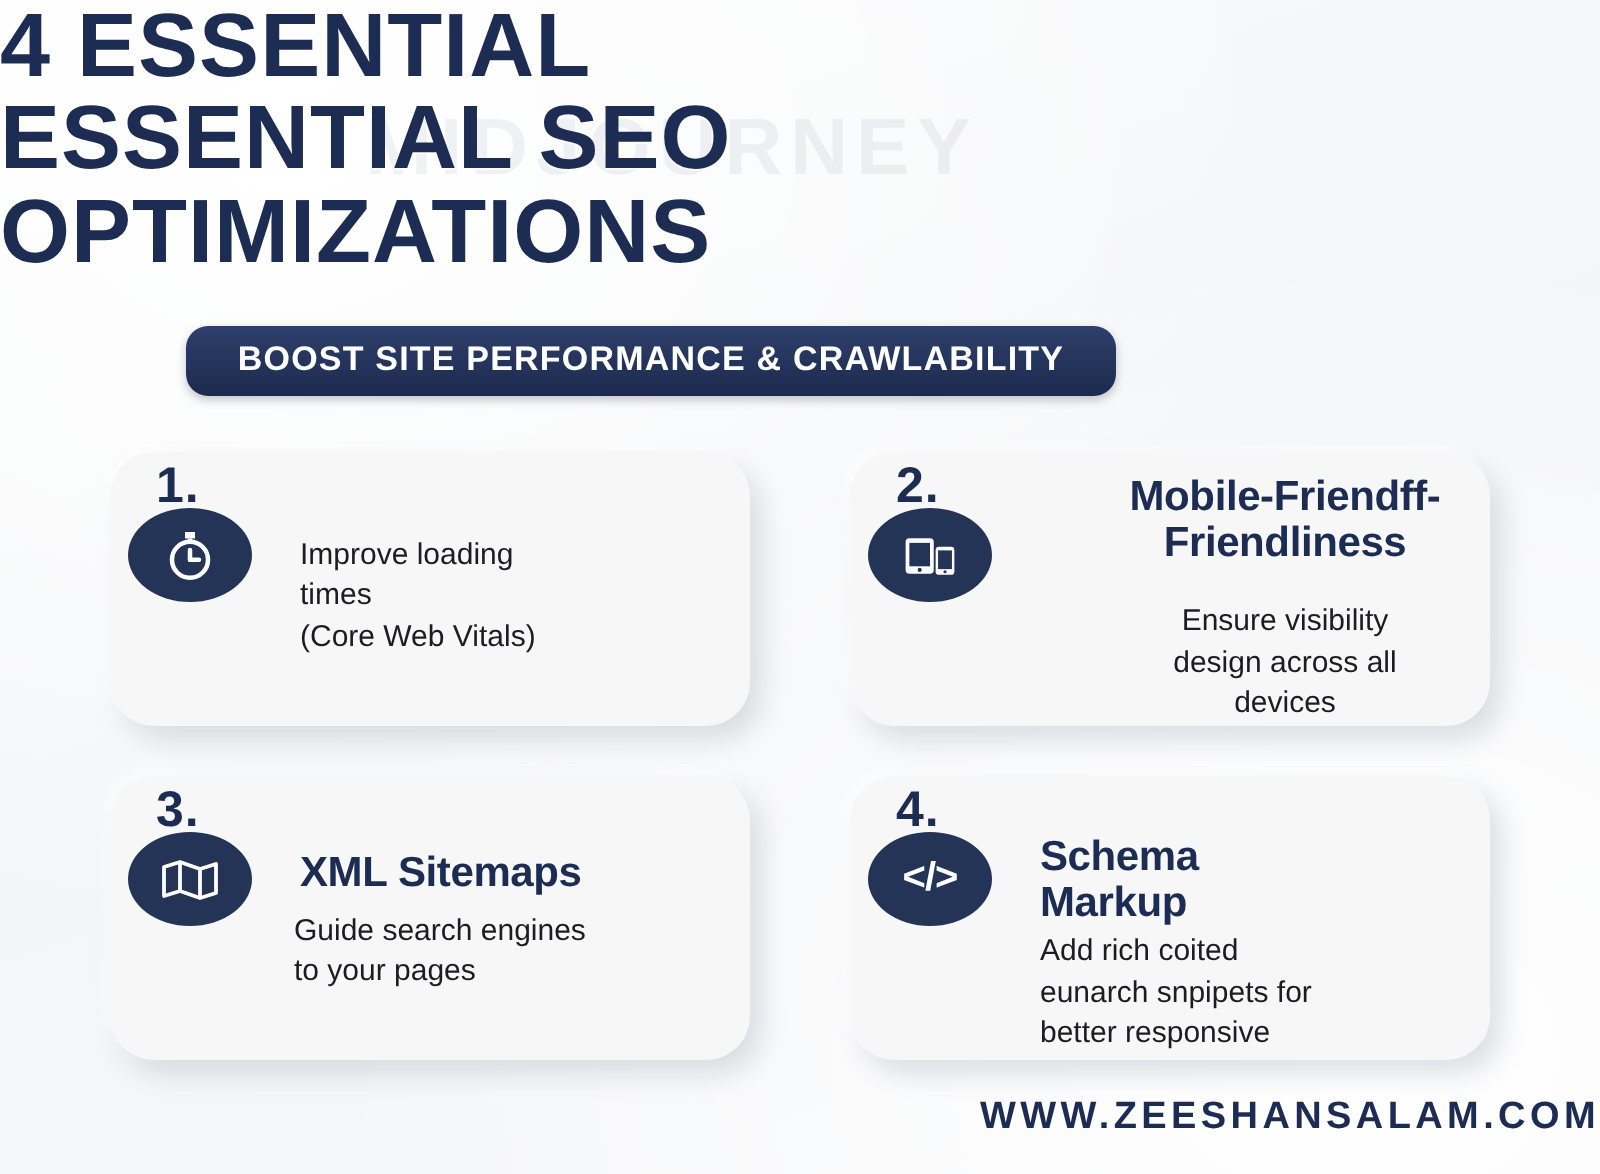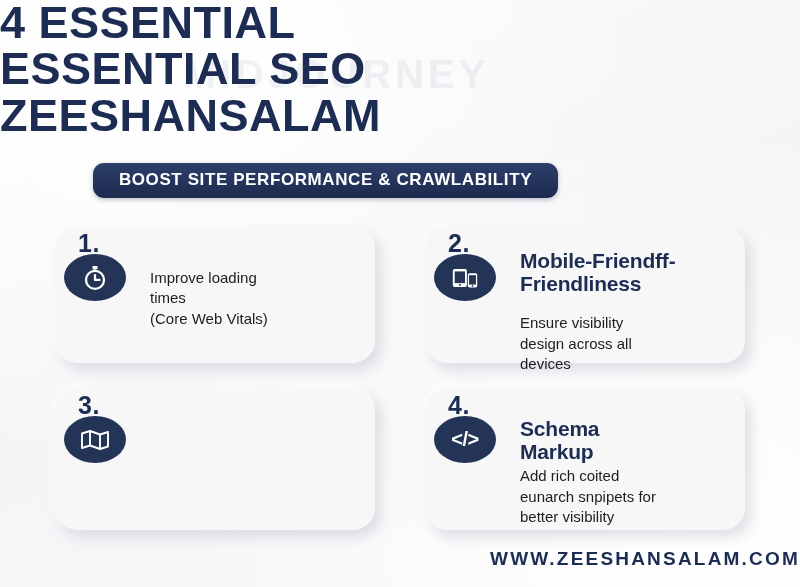--- a/index.html
+++ b/index.html
@@ -90,21 +90,21 @@
     line-height:1.08; letter-spacing:-0.2px;
     white-space:pre-line;
   }
   .card-desc {
     margin-top:18px;
     font-size:15px; line-height:1.36; color:#1d1d1f;
     white-space:pre-line;
   }
   
   .card.c1 .body { left:95px; top:24px; }
-  .card.c2 .body { left:95px; top:24px; right:-20px; }
+  .card.c2 .body { left:95px; top:12px; right:-20px;text-align:center; }
   .card.c3 .body { left:95px; top:38px; right:-52px; }
   .card.c3 .card-desc { margin-top:7px; margin-left:-3px; }
   .card.c4 .body { left:95px; top:30px; right:-10px; }
   .card.c4 .card-desc { margin-top:3px; }
 
   
   .footer {
     position:absolute; left:0; bottom:17px; width:800px;
     text-align:right;
     font-size:19px; font-weight:bold; letter-spacing:2.2px;
@@ -112,21 +112,21 @@
   }
 </style>
 </head>
 <body>
 
 <div class="header">
   <div class="watermark">MIDJOURNEY</div>
   <div class="title">
     <span class="line">4 ESSENTIAL</span>
     <span class="line">ESSENTIAL SEO</span>
-    <span class="line">ZEESHANSALAM</span>
+    <span class="line">OPTIMIZATIONS</span>
   </div>
 </div>
 
 <div class="banner-wrap">
   <div class="banner">BOOST SITE PERFORMANCE &amp; CRAWLABILITY</div>
 </div>
 
 <div class="grid">
 
   <div class="card c1">
@@ -170,33 +170,38 @@
 
   <div class="card c3">
     <div class="num">3.</div>
     <div class="badge">
       <svg width="32" height="26" viewBox="0 0 32 26" fill="none" stroke="#ffffff" stroke-width="1.9" stroke-linejoin="round">
         <path d="M3 6.5 L11 4 L21 7.5 L29 5 L29 19.5 L21 22 L11 18.5 L3 21 Z" fill="none"></path>
         <line x1="11" y1="4" x2="11" y2="18.5"></line>
         <line x1="21" y1="7.5" x2="21" y2="22"></line>
       </svg>
     </div>
+    <div class="body">
+      <div class="card-title">XML Sitemaps</div>
+      <div class="card-desc">Guide search engines
+to your pages</div>
+    </div>
 
   </div>
 
   <div class="card c4">
     <div class="num">4.</div>
     <div class="badge">
       <span class="code-glyph">&lt;/&gt;</span>
     </div>
     <div class="body">
       <div class="card-title">Schema
 Markup</div>
       <div class="card-desc">Add rich coited
 eunarch snpipets for
-better visibility</div>
+better responsive</div>
     </div>
 
   </div>
 
 </div>
 
 <div class="footer">WWW.ZEESHANSALAM.COM</div>
 
 </body></html>

